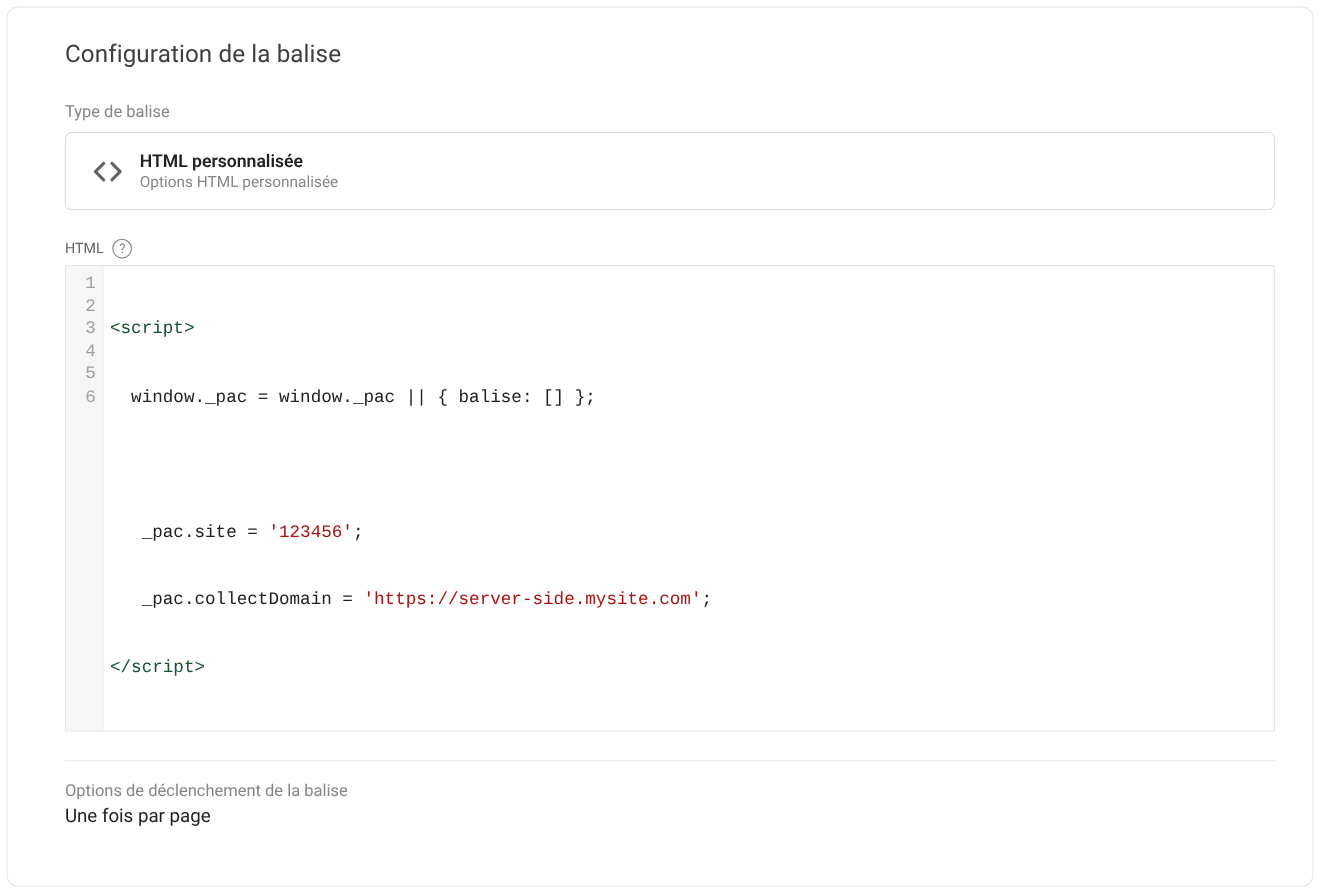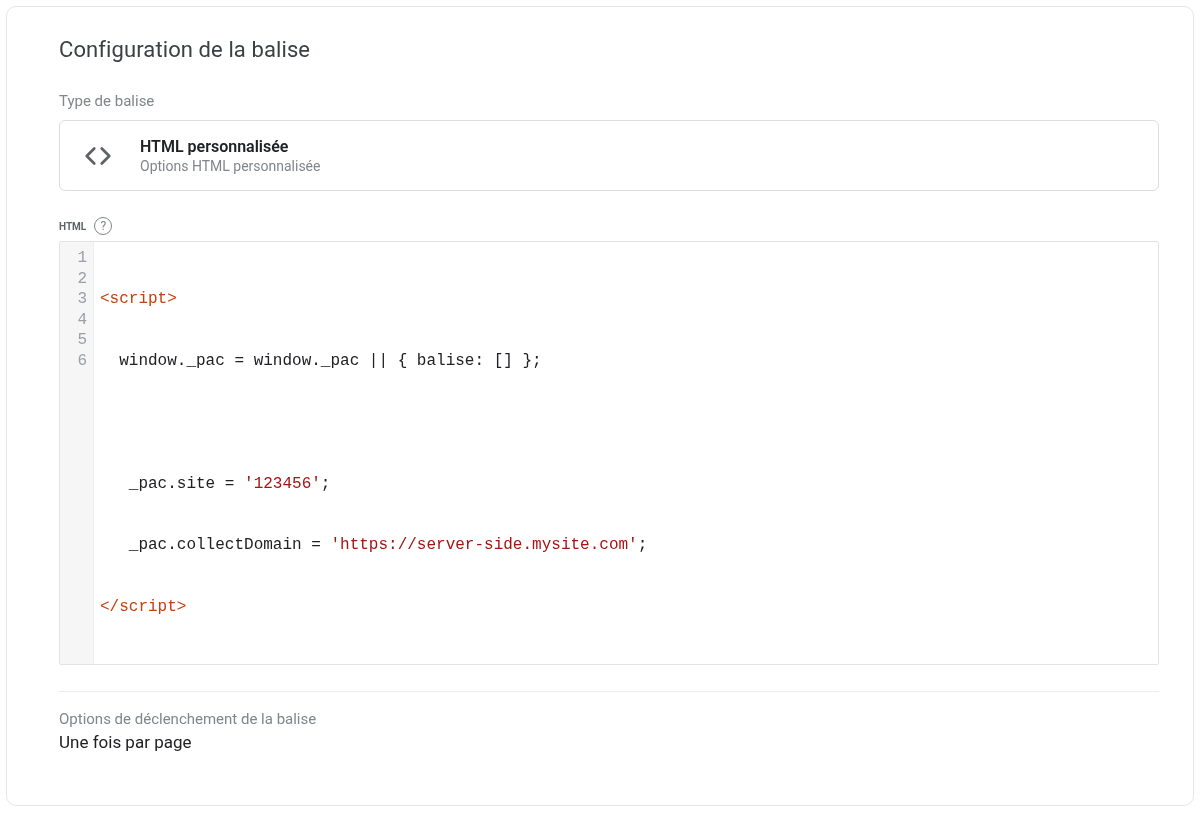--- a/index.html
+++ b/index.html
@@ -30,21 +30,21 @@
     color: #80868b;
     margin-top: 30px;
     margin-bottom: 10px;
   }
   .tag-type-box {
     border: 1px solid #dadce0;
     border-radius: 6px;
     padding: 16px 20px;
     display: flex;
     align-items: center;
-    gap: 24px;
+    gap: 11px;
     cursor: pointer;
   }
   .tag-type-icon {
     width: 36px;
     height: 36px;
     display: flex;
     align-items: center;
     justify-content: center;
     color: #5f6368;
   }
@@ -61,23 +61,22 @@
     margin-top: 2px;
   }
   .html-label-row {
     display: flex;
     align-items: center;
     gap: 8px;
     margin-top: 26px;
     margin-bottom: 6px;
   }
   .html-label {
-    font-size: 10px;
+    font-size: 13px;
     color: #5f6368;
-    font-weight: bold;
   }
   .help-icon {
     width: 18px; height: 18px;
     border: 1.6px solid #80868b;
     border-radius: 50%;
     display: flex;
     align-items: center;
     justify-content: center;
     font-size: 12px;
     color: #80868b;
@@ -105,21 +104,21 @@
   }
   .gutter div { height: 20.5px; }
   .code-area {
     padding: 6px 8px 6px 6px;
     white-space: pre;
     color: #202124;
     flex: 1;
     overflow: auto;
   }
   .code-line { height: 20.5px; }
-  .tok-tag { color: #c2410c; }
+  .tok-tag { color: #14532d; }
   .tok-str { color: #a31515; }
   .divider {
     border: none;
     border-top: 1px solid #ececec;
     margin: 26px 0 18px 0;
   }
   .adv-title {
     font-size: 17px;
     font-weight: 500;
     color: #6d7175;

